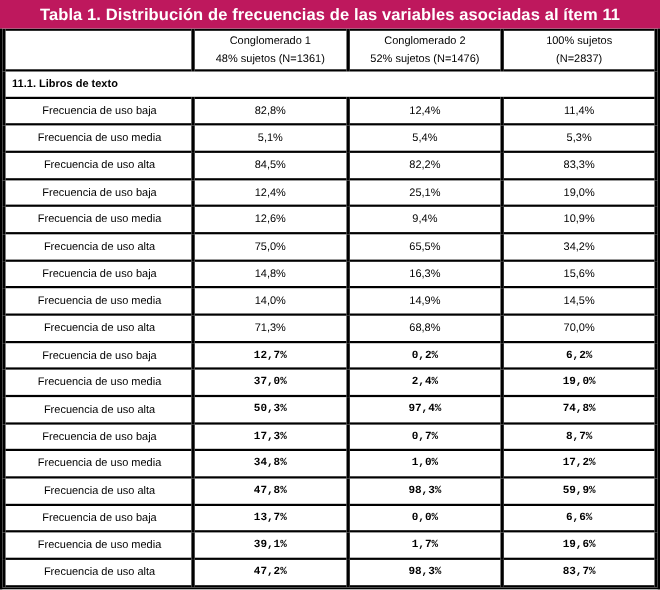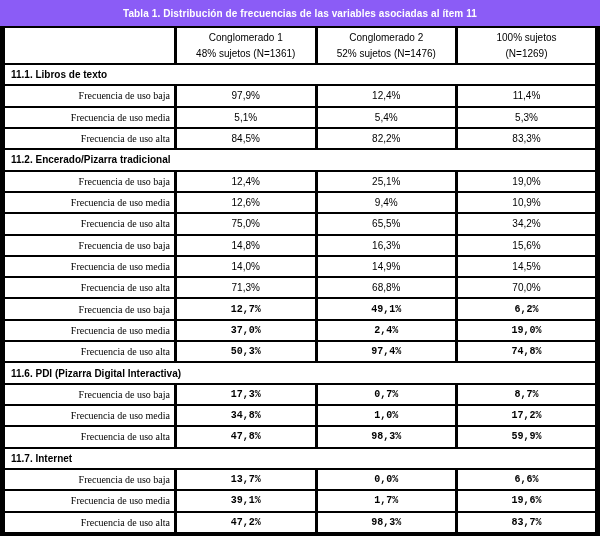--- a/index.html
+++ b/index.html
@@ -9,24 +9,24 @@
     font-family: "Liberation Sans", sans-serif;
     -webkit-font-smoothing: antialiased;
   }
   .page {
     width: 600px; height: 536px;
     display: flex; flex-direction: column;
     background: #ffffff;
   }
   .title-bar {
     flex: 0 0 26px;
-    background: #8b5cf6;
+    background: #be185d;
     color: #ffffff;
     font-weight: bold;
-    font-size: 10px;
+    font-size: 15px;
     display: flex; align-items: center; justify-content: center;
     letter-spacing: 0.1px;
   }
   .table-wrap {
     flex: 1 1 auto;
     border: 2px solid #000000;
     border-top: none;
     overflow: hidden;
   }
   table {
@@ -45,21 +45,21 @@
     font-weight: normal;
   }
   thead th { height: 37px; text-align: center; vertical-align: middle; line-height: 16px; }
   tbody tr { height: 19px; }
   td.section {
     text-align: left;
     font-weight: bold;
     padding-left: 6px;
     margin-top: 12px;
   }
-  td.rowlabel { text-align: right; padding-left: 6px; font-family: Liberation Serif, serif; }
+  td.rowlabel { text-align: center; padding-left: 6px; }
   td.val { text-align: center; }
   td.val.bold { font-weight: bold; font-family: Liberation Mono, monospace; }
 </style>
 </head>
 <body>
 
 <div class="page">
   <div class="title-bar">Tabla 1. Distribución de frecuencias de las variables asociadas al ítem 11</div>
   <div class="table-wrap">
     <table>
@@ -75,50 +75,47 @@
           <th>
             <div>Conglomerado 1</div>
             <div>48% sujetos (N=1361)</div>
           </th>
           <th>
             <div>Conglomerado 2</div>
             <div>52% sujetos (N=1476)</div>
           </th>
           <th>
             <div>100% sujetos</div>
-            <div>(N=1269)</div>
+            <div>(N=2837)</div>
           </th>
         </tr>
       </thead>
       <tbody id="table-body">
           <tr>
             <td colspan="4" class="section">11.1. Libros de texto</td>
           </tr>
           <tr>
             <td class="rowlabel">Frecuencia de uso baja</td>
-            <td class="val">97,9%</td>
+            <td class="val">82,8%</td>
             <td class="val">12,4%</td>
             <td class="val">11,4%</td>
           </tr>
           <tr>
             <td class="rowlabel">Frecuencia de uso media</td>
             <td class="val">5,1%</td>
             <td class="val">5,4%</td>
             <td class="val">5,3%</td>
           </tr>
           <tr>
             <td class="rowlabel">Frecuencia de uso alta</td>
             <td class="val">84,5%</td>
             <td class="val">82,2%</td>
             <td class="val">83,3%</td>
           </tr>
           <tr>
-            <td colspan="4" class="section">11.2. Encerado/Pizarra tradicional</td>
-          </tr>
-          <tr>
             <td class="rowlabel">Frecuencia de uso baja</td>
             <td class="val">12,4%</td>
             <td class="val">25,1%</td>
             <td class="val">19,0%</td>
           </tr>
           <tr>
             <td class="rowlabel">Frecuencia de uso media</td>
             <td class="val">12,6%</td>
             <td class="val">9,4%</td>
             <td class="val">10,9%</td>
@@ -143,58 +140,52 @@
           </tr>
           <tr>
             <td class="rowlabel">Frecuencia de uso alta</td>
             <td class="val">71,3%</td>
             <td class="val">68,8%</td>
             <td class="val">70,0%</td>
           </tr>
           <tr>
             <td class="rowlabel">Frecuencia de uso baja</td>
             <td class="val bold">12,7%</td>
-            <td class="val bold">49,1%</td>
+            <td class="val bold">0,2%</td>
             <td class="val bold">6,2%</td>
           </tr>
           <tr>
             <td class="rowlabel">Frecuencia de uso media</td>
             <td class="val bold">37,0%</td>
             <td class="val bold">2,4%</td>
             <td class="val bold">19,0%</td>
           </tr>
           <tr>
             <td class="rowlabel">Frecuencia de uso alta</td>
             <td class="val bold">50,3%</td>
             <td class="val bold">97,4%</td>
             <td class="val bold">74,8%</td>
           </tr>
           <tr>
-            <td colspan="4" class="section">11.6. PDI (Pizarra Digital Interactiva)</td>
-          </tr>
-          <tr>
             <td class="rowlabel">Frecuencia de uso baja</td>
             <td class="val bold">17,3%</td>
             <td class="val bold">0,7%</td>
             <td class="val bold">8,7%</td>
           </tr>
           <tr>
             <td class="rowlabel">Frecuencia de uso media</td>
             <td class="val bold">34,8%</td>
             <td class="val bold">1,0%</td>
             <td class="val bold">17,2%</td>
           </tr>
           <tr>
             <td class="rowlabel">Frecuencia de uso alta</td>
             <td class="val bold">47,8%</td>
             <td class="val bold">98,3%</td>
             <td class="val bold">59,9%</td>
-          </tr>
-          <tr>
-            <td colspan="4" class="section">11.7. Internet</td>
           </tr>
           <tr>
             <td class="rowlabel">Frecuencia de uso baja</td>
             <td class="val bold">13,7%</td>
             <td class="val bold">0,0%</td>
             <td class="val bold">6,6%</td>
           </tr>
           <tr>
             <td class="rowlabel">Frecuencia de uso media</td>
             <td class="val bold">39,1%</td>

